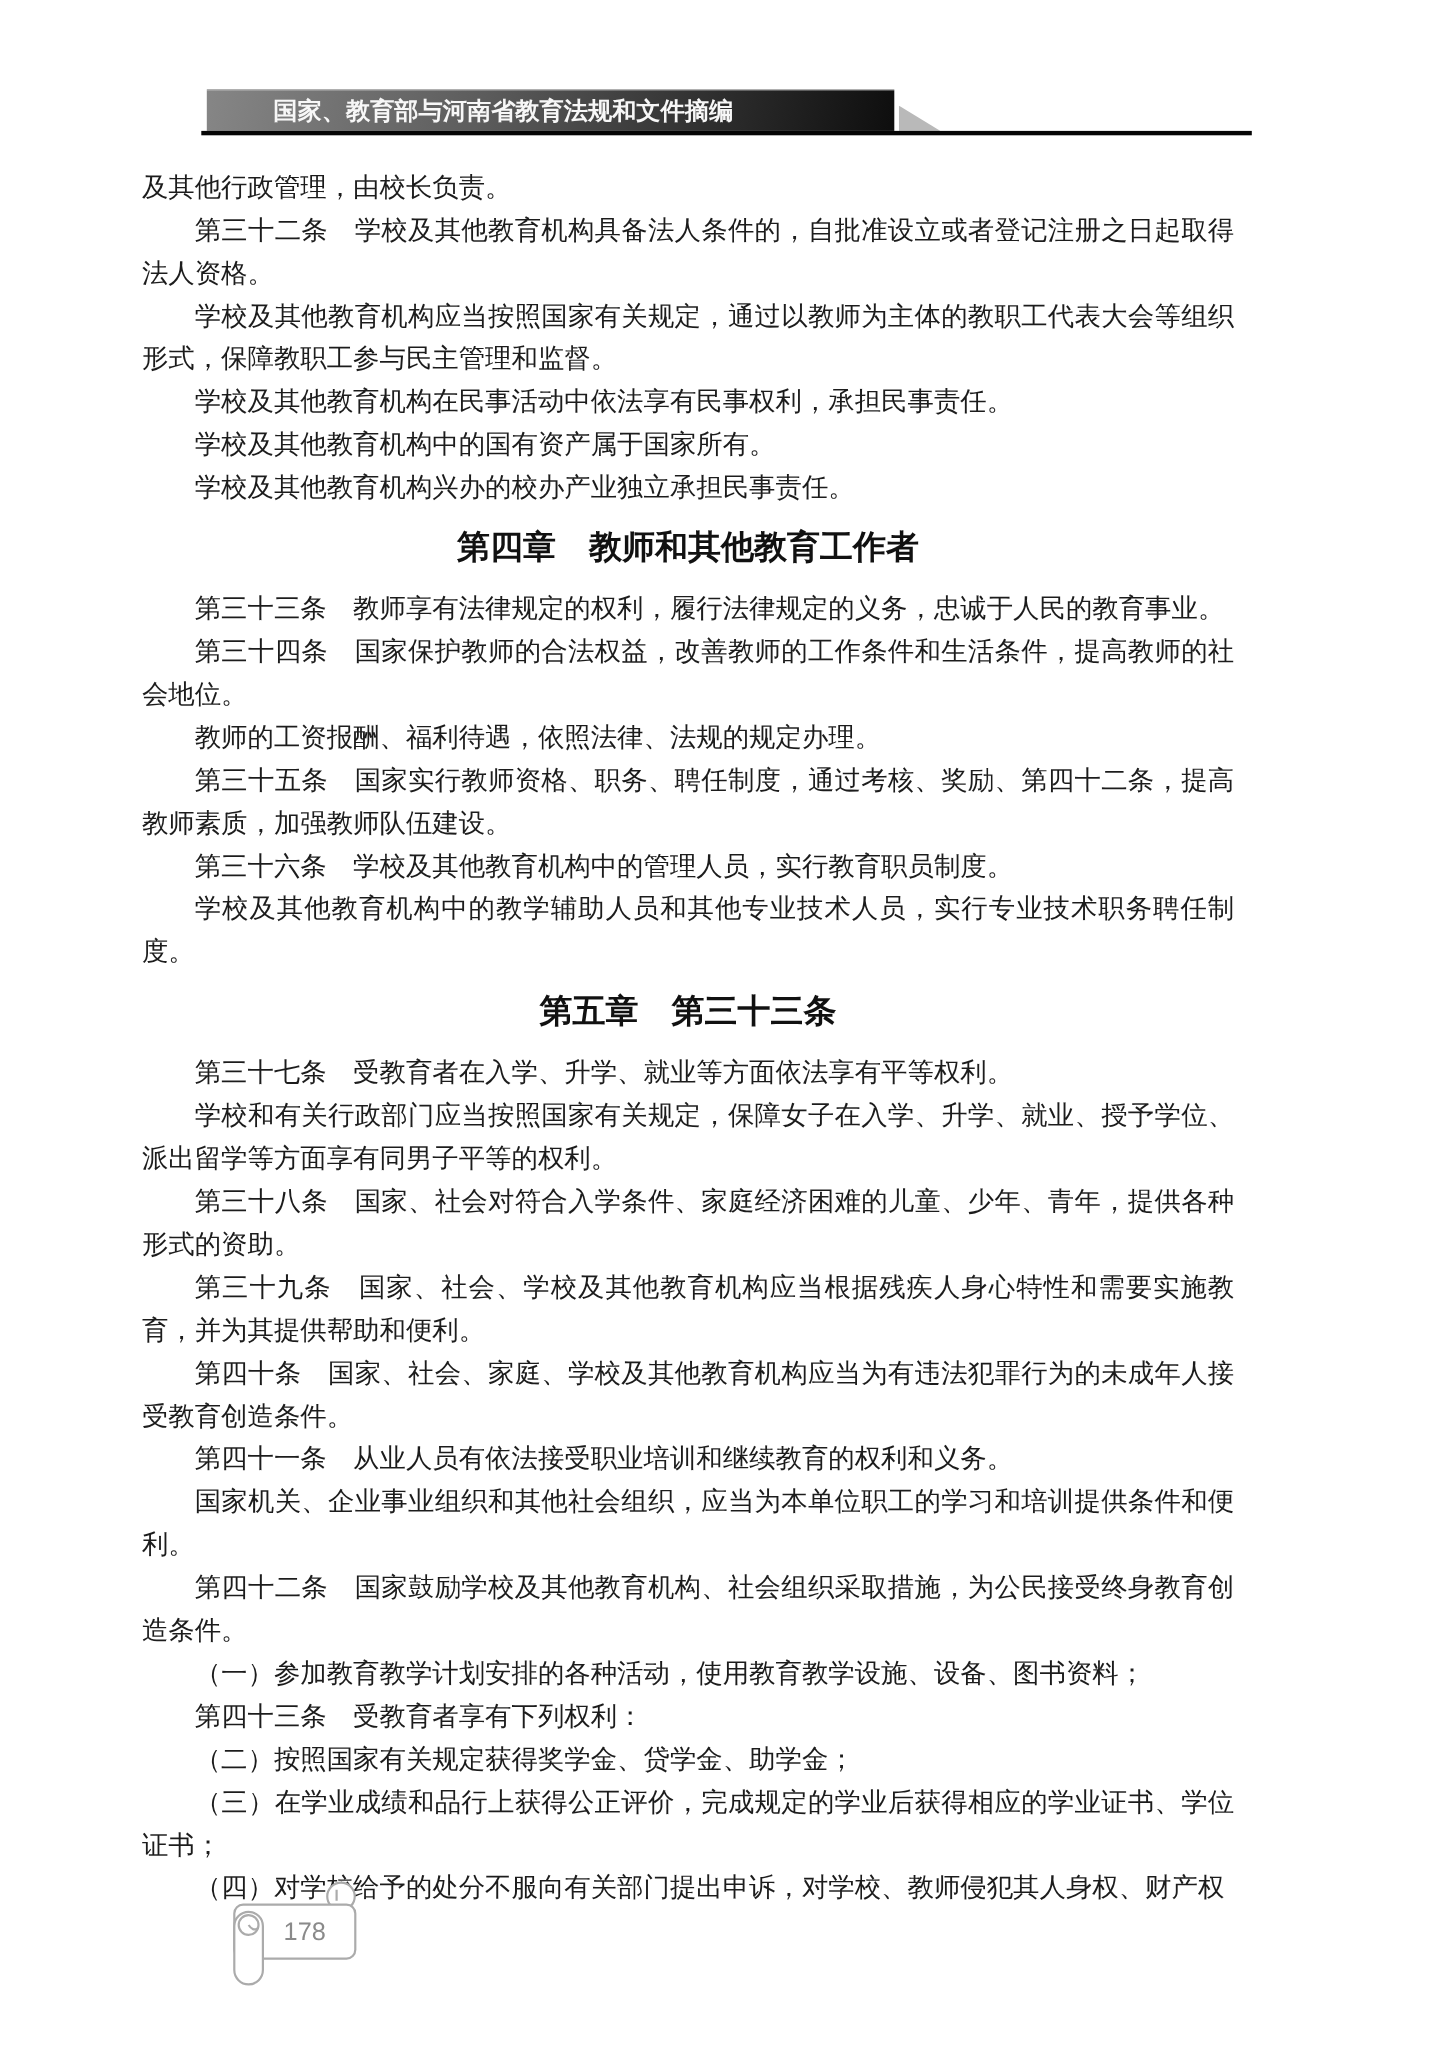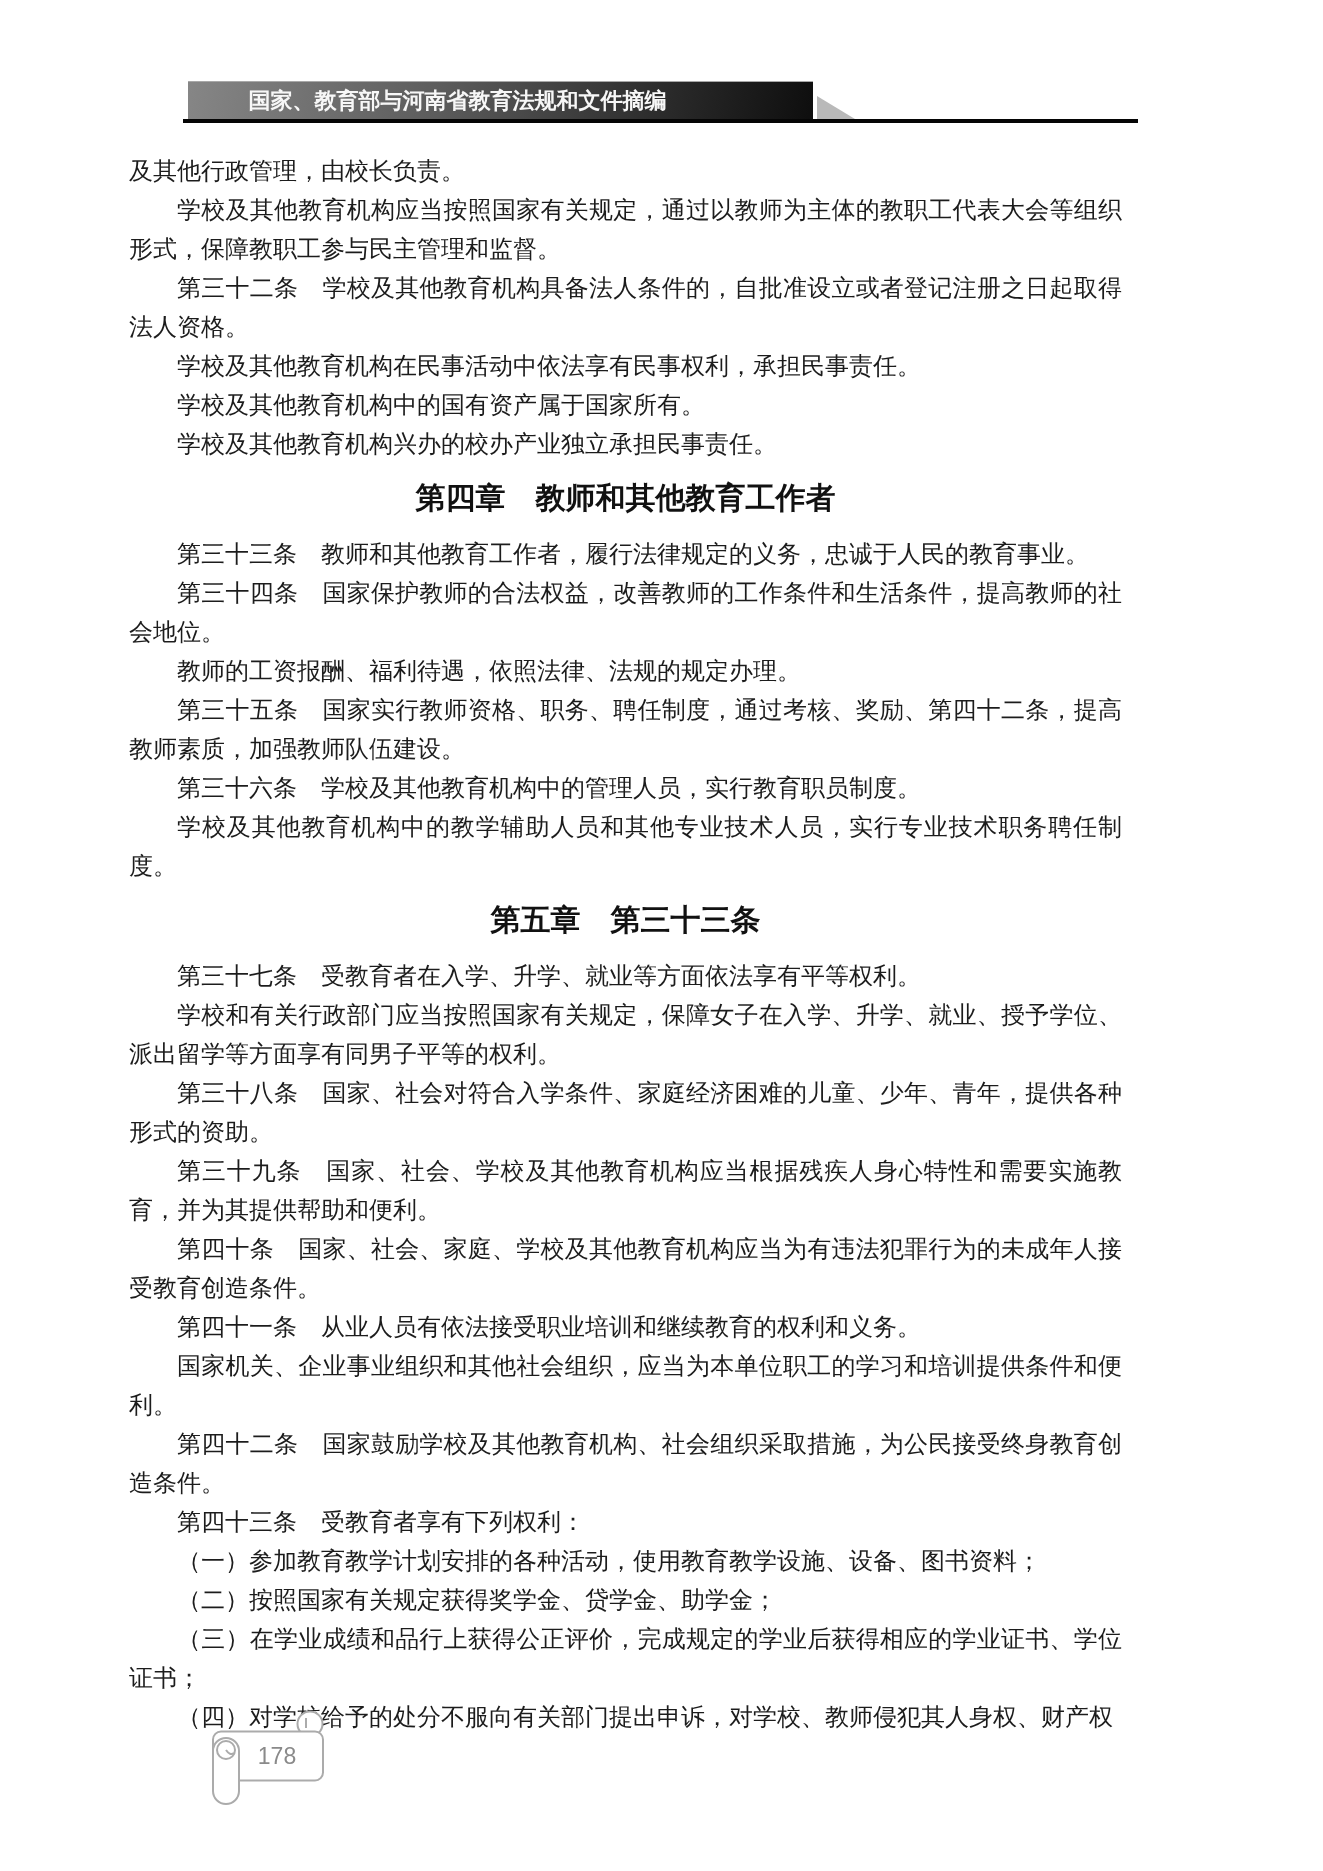--- a/index.html
+++ b/index.html
@@ -89,43 +89,43 @@
 <div class="page">
 
   <div class="banner">
     <span class="banner-title">国家、教育部与河南省教育法规和文件摘编</span>
   </div>
   <div class="banner-arrow"></div>
   <div class="header-rule"></div>
 
   <main class="doc">
       <p class="para noindent">及其他行政管理，由校长负责。</p>
+      <p class="para">第三十二条　学校及其他教育机构具备法人条件的，自批准设立或者登记注册之日起取得法人资格。</p>
       <p class="para">学校及其他教育机构应当按照国家有关规定，通过以教师为主体的教职工代表大会等组织形式，保障教职工参与民主管理和监督。</p>
-      <p class="para">第三十二条　学校及其他教育机构具备法人条件的，自批准设立或者登记注册之日起取得法人资格。</p>
       <p class="para">学校及其他教育机构在民事活动中依法享有民事权利，承担民事责任。</p>
       <p class="para">学校及其他教育机构中的国有资产属于国家所有。</p>
       <p class="para">学校及其他教育机构兴办的校办产业独立承担民事责任。</p>
       <h2 class="chapter">第四章　教师和其他教育工作者</h2>
-      <p class="para">第三十三条　教师和其他教育工作者，履行法律规定的义务，忠诚于人民的教育事业。</p>
+      <p class="para">第三十三条　教师享有法律规定的权利，履行法律规定的义务，忠诚于人民的教育事业。</p>
       <p class="para">第三十四条　国家保护教师的合法权益，改善教师的工作条件和生活条件，提高教师的社会地位。</p>
       <p class="para">教师的工资报酬、福利待遇，依照法律、法规的规定办理。</p>
       <p class="para">第三十五条　国家实行教师资格、职务、聘任制度，通过考核、奖励、第四十二条，提高教师素质，加强教师队伍建设。</p>
       <p class="para">第三十六条　学校及其他教育机构中的管理人员，实行教育职员制度。</p>
       <p class="para">学校及其他教育机构中的教学辅助人员和其他专业技术人员，实行专业技术职务聘任制度。</p>
       <h2 class="chapter">第五章　第三十三条</h2>
       <p class="para">第三十七条　受教育者在入学、升学、就业等方面依法享有平等权利。</p>
       <p class="para">学校和有关行政部门应当按照国家有关规定，保障女子在入学、升学、就业、授予学位、派出留学等方面享有同男子平等的权利。</p>
       <p class="para">第三十八条　国家、社会对符合入学条件、家庭经济困难的儿童、少年、青年，提供各种形式的资助。</p>
       <p class="para">第三十九条　国家、社会、学校及其他教育机构应当根据残疾人身心特性和需要实施教育，并为其提供帮助和便利。</p>
       <p class="para">第四十条　国家、社会、家庭、学校及其他教育机构应当为有违法犯罪行为的未成年人接受教育创造条件。</p>
       <p class="para">第四十一条　从业人员有依法接受职业培训和继续教育的权利和义务。</p>
       <p class="para">国家机关、企业事业组织和其他社会组织，应当为本单位职工的学习和培训提供条件和便利。</p>
       <p class="para">第四十二条　国家鼓励学校及其他教育机构、社会组织采取措施，为公民接受终身教育创造条件。</p>
+      <p class="para">（一）参加教育教学计划安排的各种活动，使用教育教学设施、设备、图书资料；</p>
       <p class="para">第四十三条　受教育者享有下列权利：</p>
-      <p class="para">（一）参加教育教学计划安排的各种活动，使用教育教学设施、设备、图书资料；</p>
       <p class="para">（二）按照国家有关规定获得奖学金、贷学金、助学金；</p>
       <p class="para">（三）在学业成绩和品行上获得公正评价，完成规定的学业后获得相应的学业证书、学位证书；</p>
       <p class="para">（四）对学校给予的处分不服向有关部门提出申诉，对学校、教师侵犯其人身权、财产权</p>
     </main>
 
   <svg class="page-scroll" viewBox="0 0 130 102" xmlns="http://www.w3.org/2000/svg">
 
     <circle cx="105" cy="16" r="12.5" fill="#ffffff" stroke="#ababab" stroke-width="2"></circle>
     <path d="M101 10 v10" fill="none" stroke="#ababab" stroke-width="2"></path>
 

